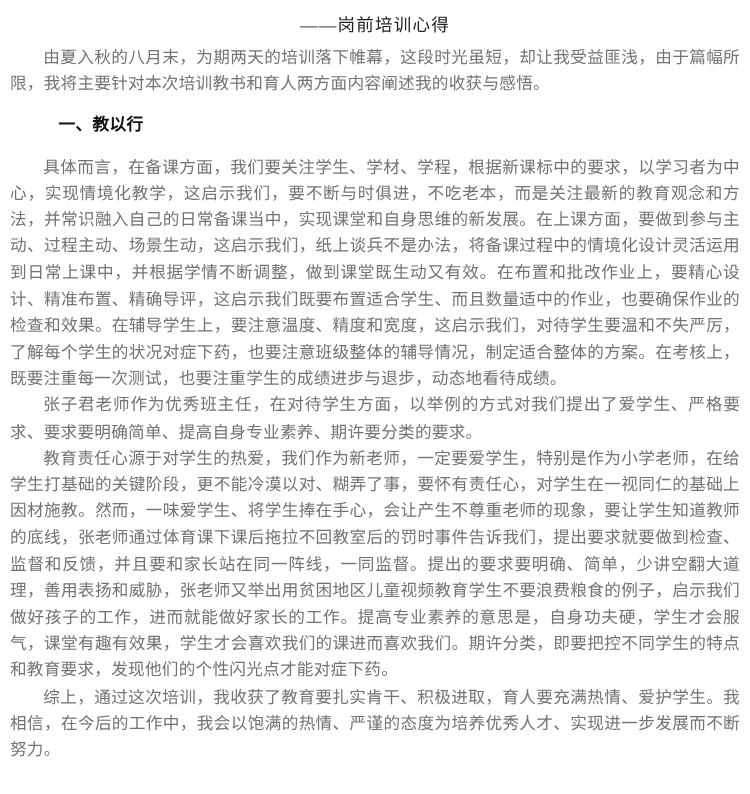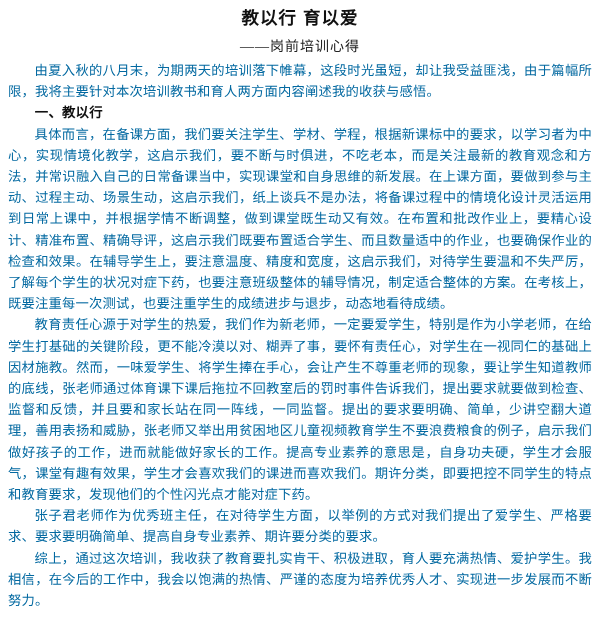--- a/index.html
+++ b/index.html
@@ -39,47 +39,46 @@
     color: #222222;
     letter-spacing: 1px;
   }
   .para {
     margin: 0;
     font-size: 13.3px;
     line-height: 21.2px;
     text-align: justify;
     text-justify: inter-ideograph;
     text-indent: 2em;
-    color: #0369a1;
+    color: #737373;
     letter-spacing: 0.2px;
   }
   .heading {
-    margin: 0;
+    margin: 12px;
     font-size: 13.4px;
     line-height: 21.2px;
     text-indent: 2em;
     font-weight: 700;
     color: #111111;
     letter-spacing: 0.2px;
   }
 </style>
 </head>
 <body>
 
 <div class="page">
-  <h1 class="doc-title">教以行 育以爱</h1>
   <p class="doc-subtitle">——岗前培训心得</p>
 
   <p class="para">由夏入秋的八月末，为期两天的培训落下帷幕，这段时光虽短，却让我受益匪浅，由于篇幅所限，我将主要针对本次培训教书和育人两方面内容阐述我的收获与感悟。</p>
 
   <p class="heading">一、教以行</p>
 
 
   <p class="para">具体而言，在备课方面，我们要关注学生、学材、学程，根据新课标中的要求，以学习者为中心，实现情境化教学，这启示我们，要不断与时俱进，不吃老本，而是关注最新的教育观念和方法，并常识融入自己的日常备课当中，实现课堂和自身思维的新发展。在上课方面，要做到参与主动、过程主动、场景生动，这启示我们，纸上谈兵不是办法，将备课过程中的情境化设计灵活运用到日常上课中，并根据学情不断调整，做到课堂既生动又有效。在布置和批改作业上，要精心设计、精准布置、精确导评，这启示我们既要布置适合学生、而且数量适中的作业，也要确保作业的检查和效果。在辅导学生上，要注意温度、精度和宽度，这启示我们，对待学生要温和不失严厉，了解每个学生的状况对症下药，也要注意班级整体的辅导情况，制定适合整体的方案。在考核上，既要注重每一次测试，也要注重学生的成绩进步与退步，动态地看待成绩。</p>
 
 
+  <p class="para">张子君老师作为优秀班主任，在对待学生方面，以举例的方式对我们提出了爱学生、严格要求、要求要明确简单、提高自身专业素养、期许要分类的要求。</p>
+
   <p class="para">教育责任心源于对学生的热爱，我们作为新老师，一定要爱学生，特别是作为小学老师，在给学生打基础的关键阶段，更不能冷漠以对、糊弄了事，要怀有责任心，对学生在一视同仁的基础上因材施教。然而，一味爱学生、将学生捧在手心，会让产生不尊重老师的现象，要让学生知道教师的底线，张老师通过体育课下课后拖拉不回教室后的罚时事件告诉我们，提出要求就要做到检查、监督和反馈，并且要和家长站在同一阵线，一同监督。提出的要求要明确、简单，少讲空翻大道理，善用表扬和威胁，张老师又举出用贫困地区儿童视频教育学生不要浪费粮食的例子，启示我们做好孩子的工作，进而就能做好家长的工作。提高专业素养的意思是，自身功夫硬，学生才会服气，课堂有趣有效果，学生才会喜欢我们的课进而喜欢我们。期许分类，即要把控不同学生的特点和教育要求，发现他们的个性闪光点才能对症下药。</p>
-
-  <p class="para">张子君老师作为优秀班主任，在对待学生方面，以举例的方式对我们提出了爱学生、严格要求、要求要明确简单、提高自身专业素养、期许要分类的要求。</p>
 
   <p class="para">综上，通过这次培训，我收获了教育要扎实肯干、积极进取，育人要充满热情、爱护学生。我相信，在今后的工作中，我会以饱满的热情、严谨的态度为培养优秀人才、实现进一步发展而不断努力。</p>
 
 </div>
 
 </body></html>

